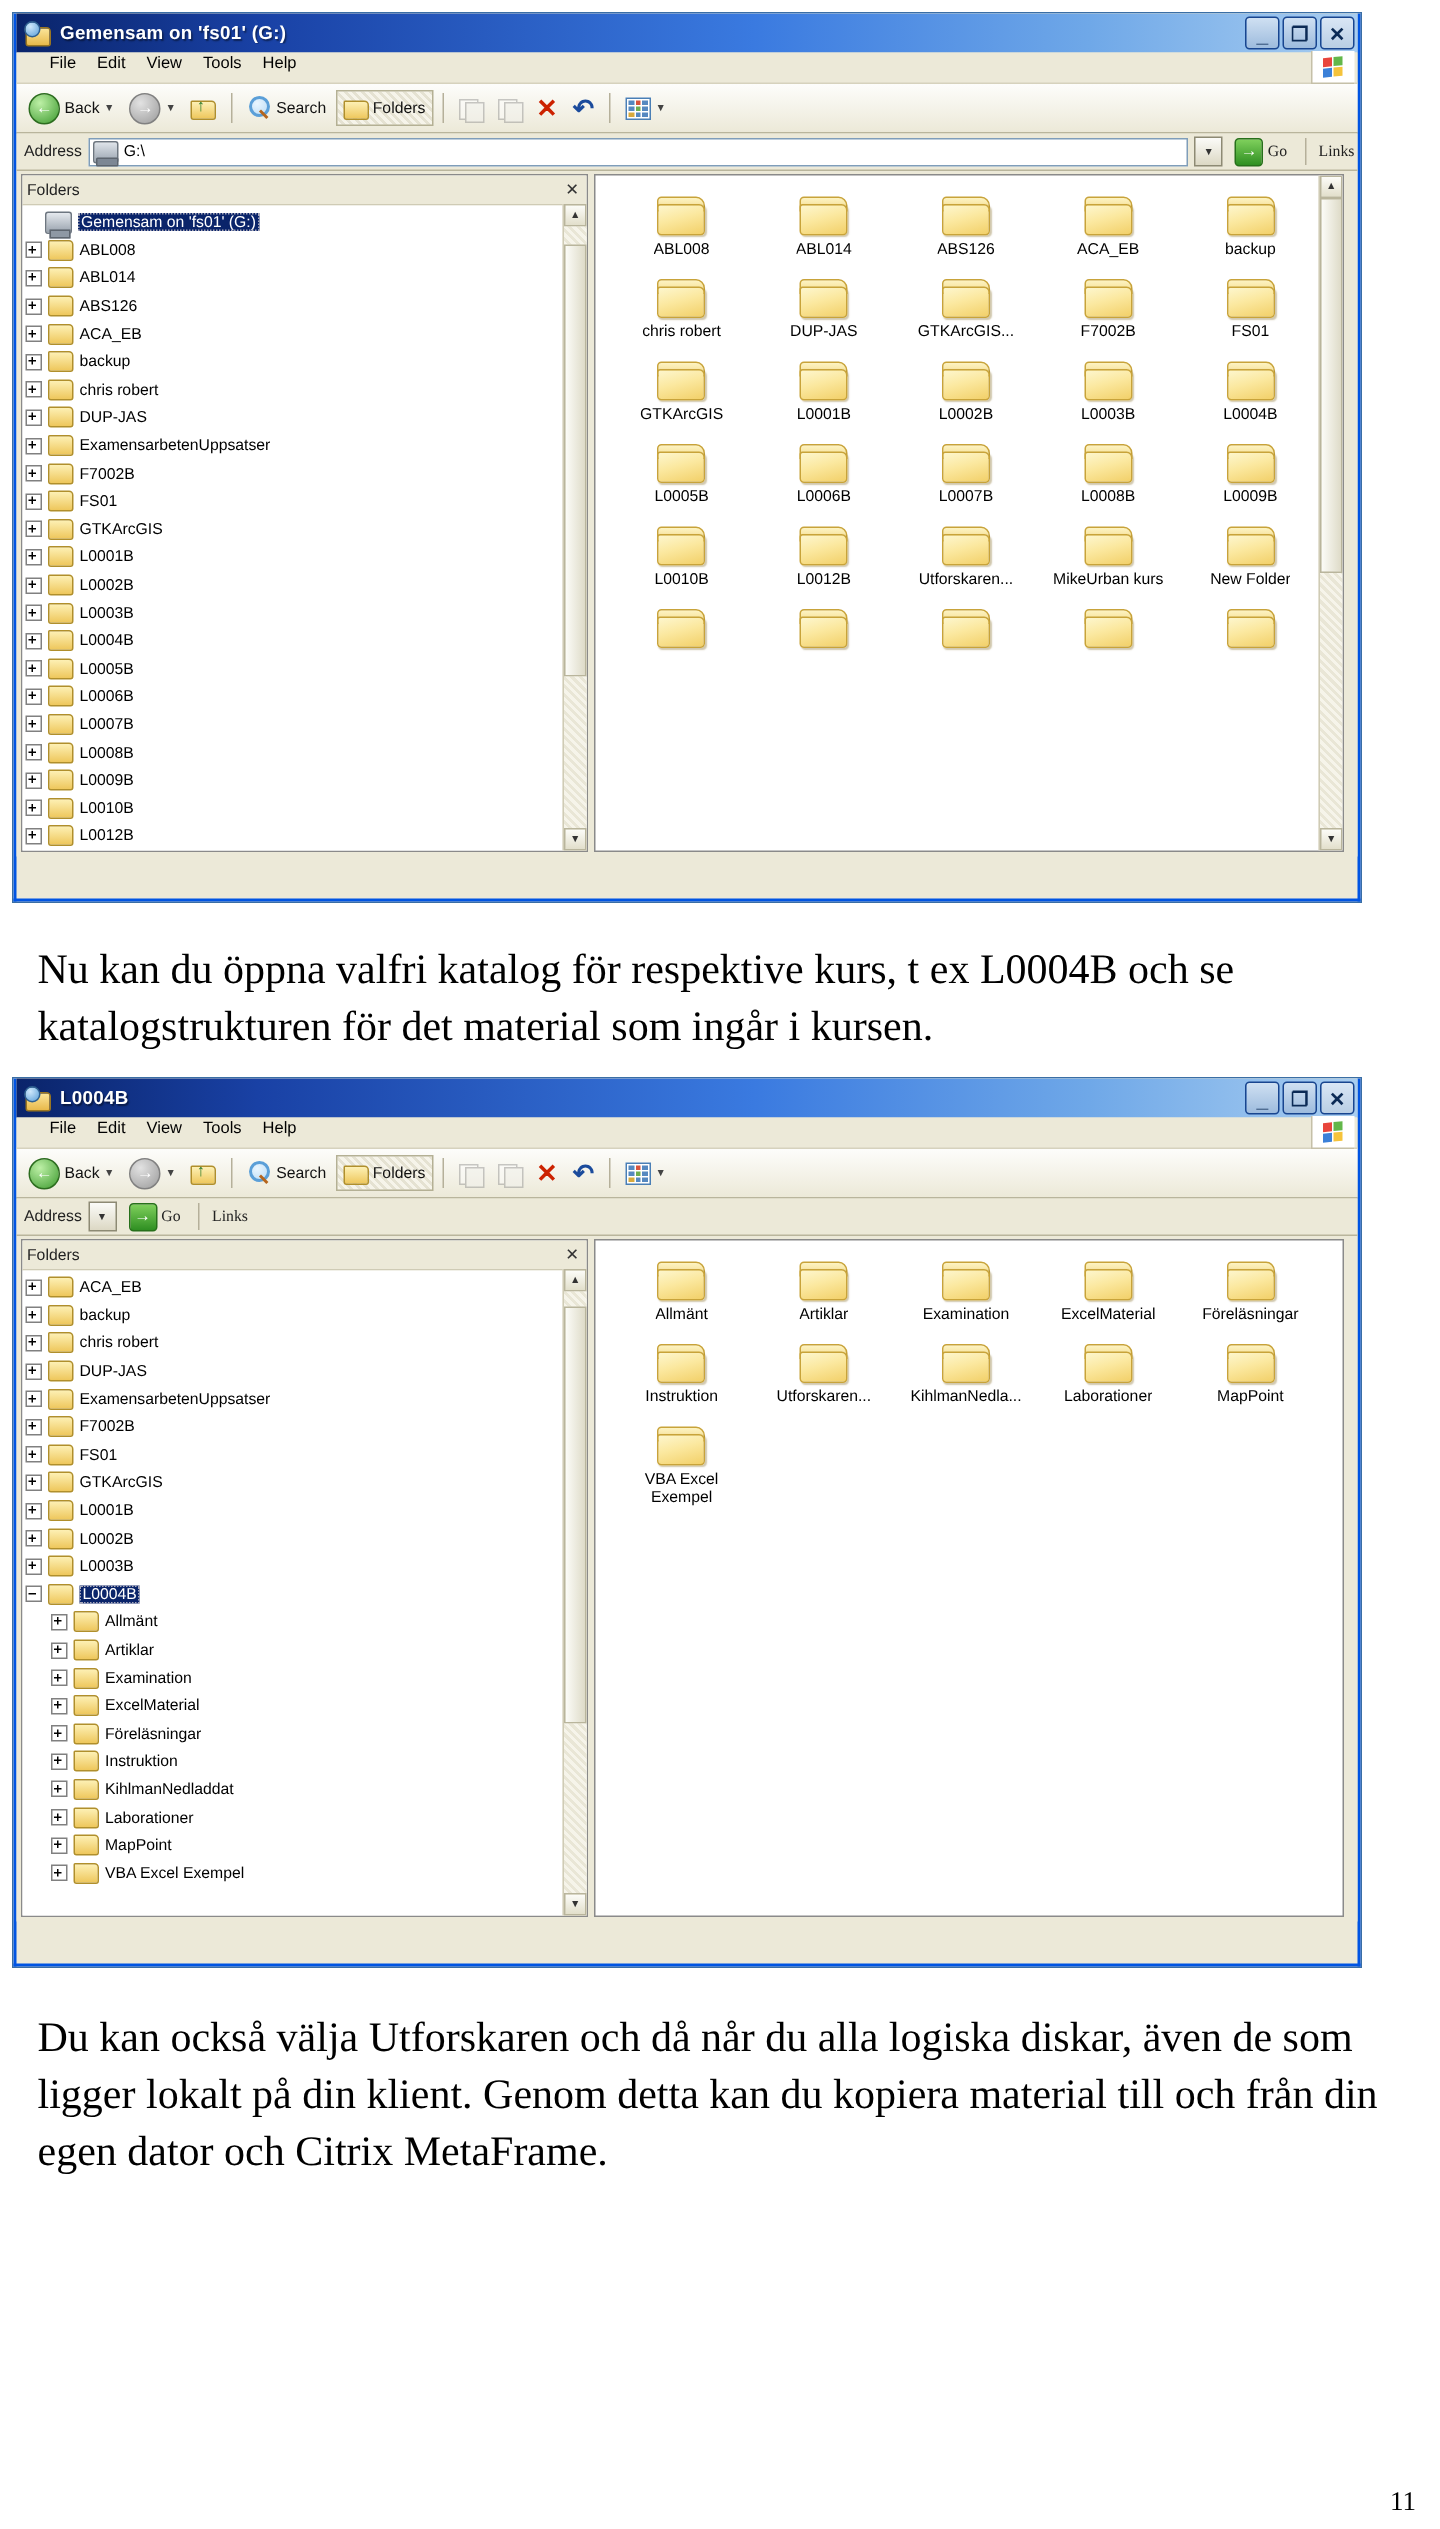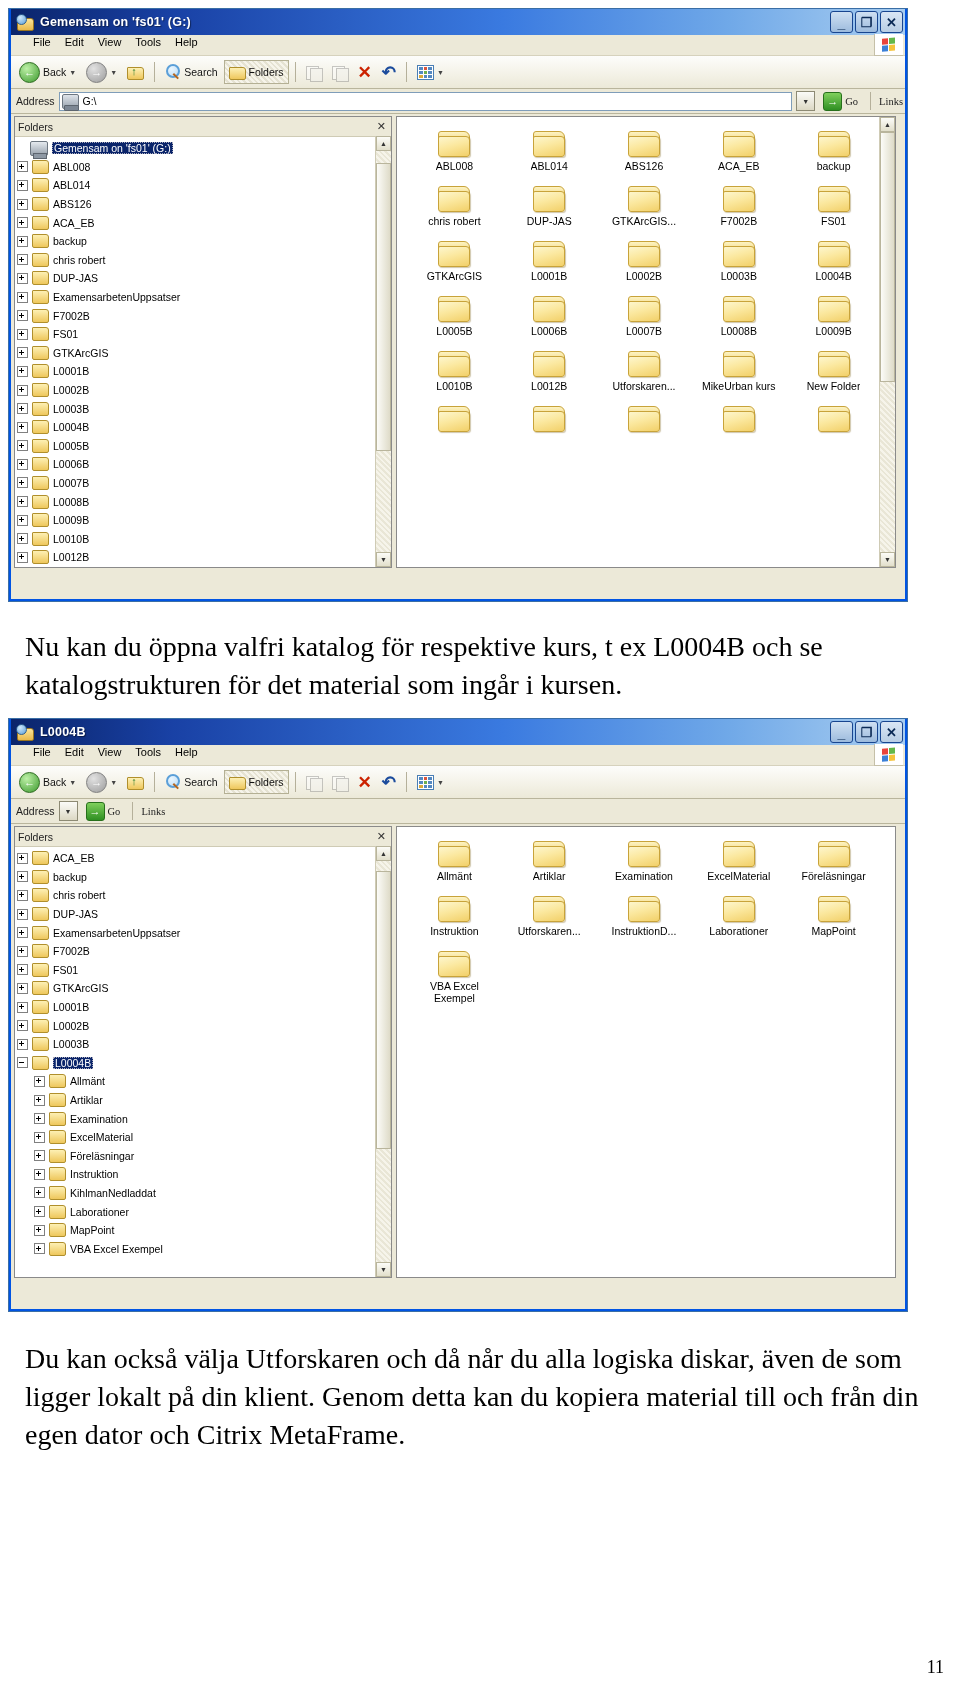--- a/index.html
+++ b/index.html
@@ -1143,21 +1143,21 @@
                 <span class="back"></span>
                 <span class="front"></span>
               </div>
               <div class="filelabel">Utforskaren...</div>
             </div>
             <div class="fileitem">
               <div class="bigfolder">
                 <span class="back"></span>
                 <span class="front"></span>
               </div>
-              <div class="filelabel">InstruktionD...</div>
+              <div class="filelabel">KihlmanNedla...</div>
             </div>
             <div class="fileitem">
               <div class="bigfolder">
                 <span class="back"></span>
                 <span class="front"></span>
               </div>
               <div class="filelabel">Laborationer</div>
             </div>
             <div class="fileitem">
               <div class="bigfolder">

